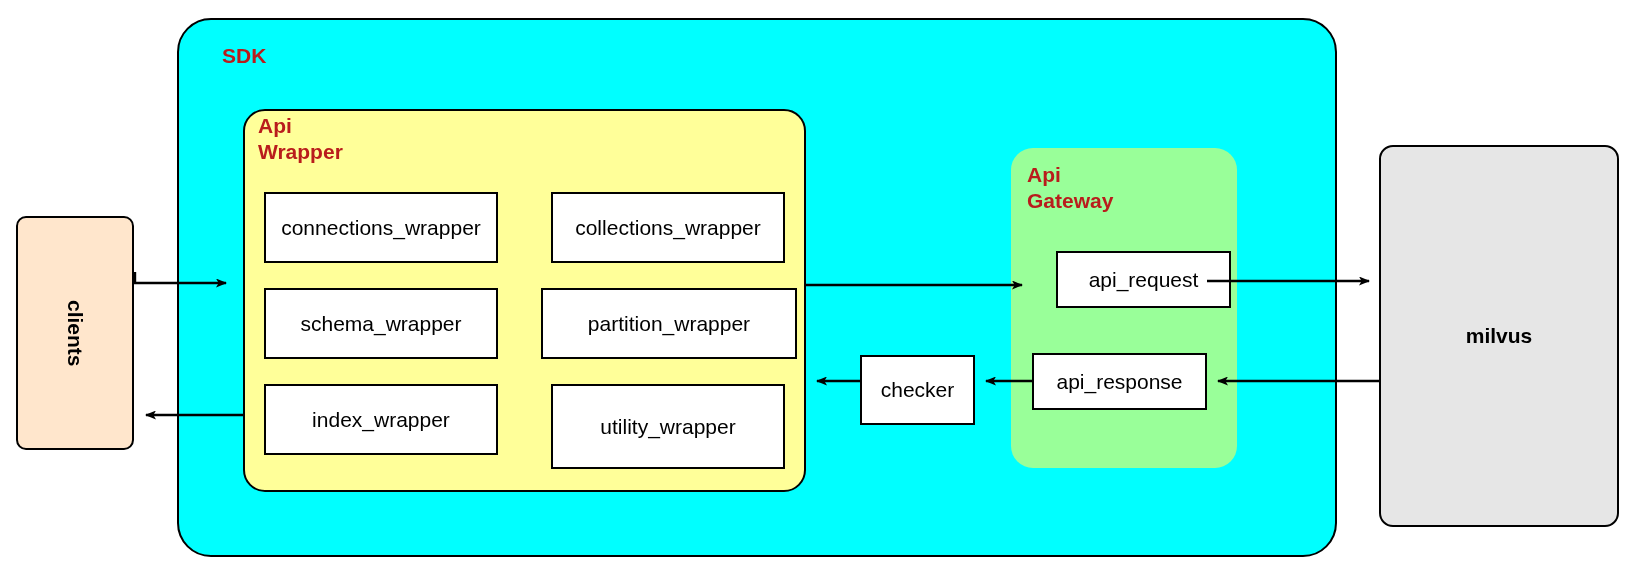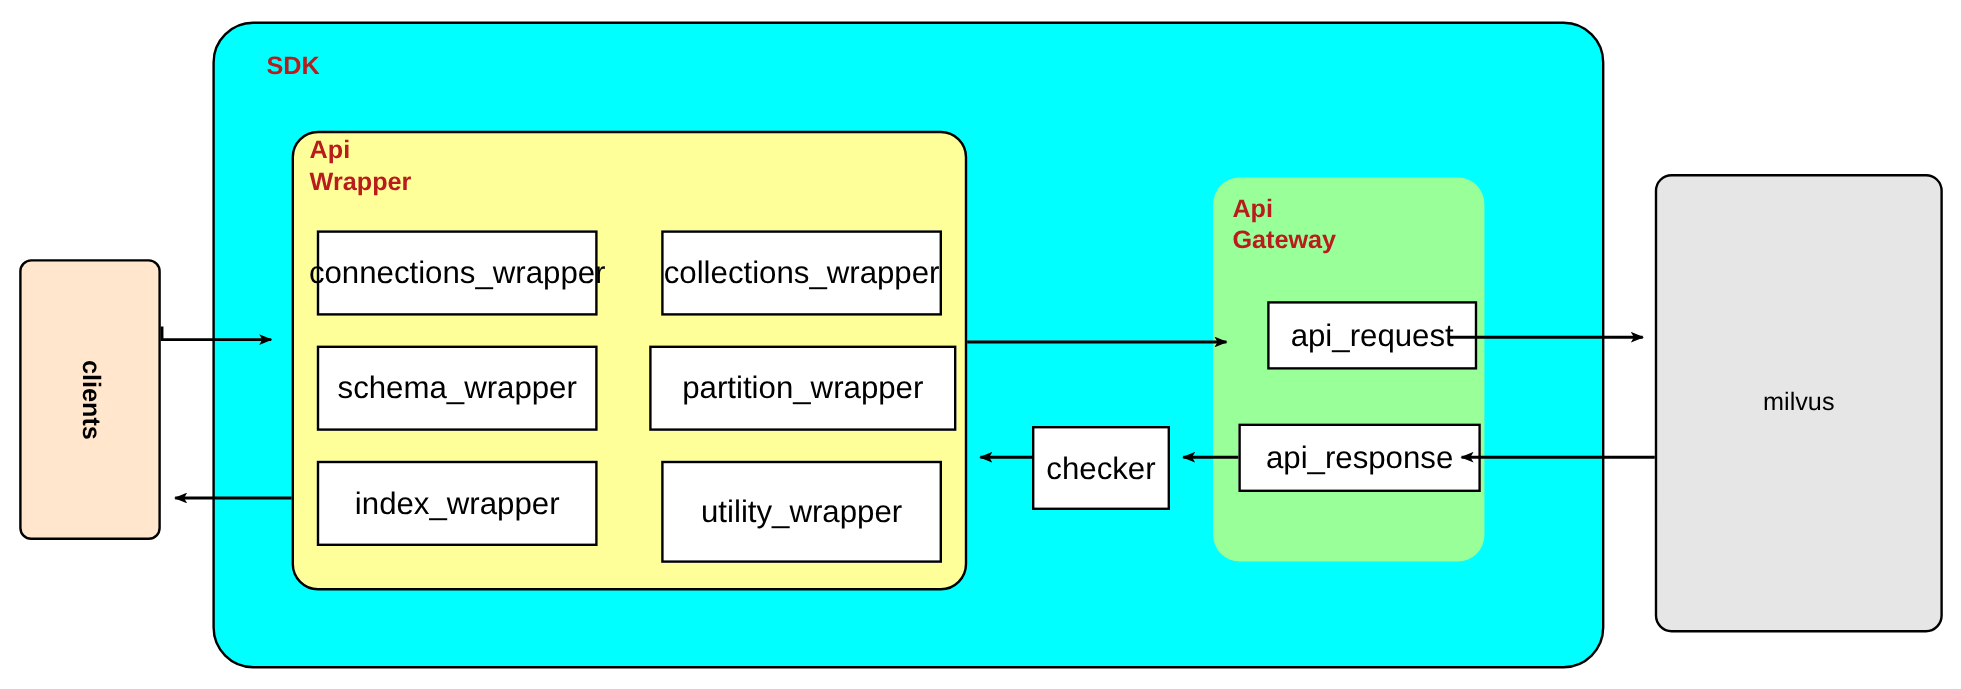--- a/index.html
+++ b/index.html
@@ -44,21 +44,21 @@
   .container-gateway {
     border: none;
     border-radius: 22px;
     background: #99ff99;
     align-items: flex-start;
     justify-content: flex-start;
   }
   .leaf {
     border-radius: 0;
     background: #ffffff;
-    font-size: 26px;
+    font-size: 21px;
     font-weight: 400;
   }
   .peach {
     border-radius: 10px;
     background: #ffe6cc;
   }
   .gray {
     border-radius: 14px;
     background: #e6e6e6;
   }
@@ -72,21 +72,21 @@
     pointer-events: none;
   }
   .vert-label {
     font-size: 21px;
     font-weight: bold;
     writing-mode: vertical-rl;
     text-orientation: mixed;
   }
   .bold-label {
     font-size: 21px;
-    font-weight: normal;
+    font-weight: bold;
   }
   svg.arrows {
     position: absolute;
     left: 0;
     top: 0;
     width: 1634px;
     height: 574px;
     pointer-events: none;
     overflow: visible;
   }
@@ -127,21 +127,21 @@
     <span>utility_wrapper</span>
   </div>
 
   <div class="node leaf" style="left:860px; top:355px; width:115px; height:70px;">
     <span>checker</span>
   </div>
 
   <div class="node leaf" style="left:1056px; top:251px; width:175px; height:57px;">
     <span>api_request</span>
   </div>
-  <div class="node leaf" style="left:1032px; top:353px; width:202px; height:57px;">
+  <div class="node leaf" style="left:1032px; top:353px; width:175px; height:57px;">
     <span>api_response</span>
   </div>
 
   <div class="node peach" style="left:16px; top:216px; width:118px; height:234px;">
     <span class="vert-label">clients</span>
   </div>
 
   <div class="node gray" style="left:1379px; top:145px; width:240px; height:382px;">
     <span class="bold-label">milvus</span>
   </div>

